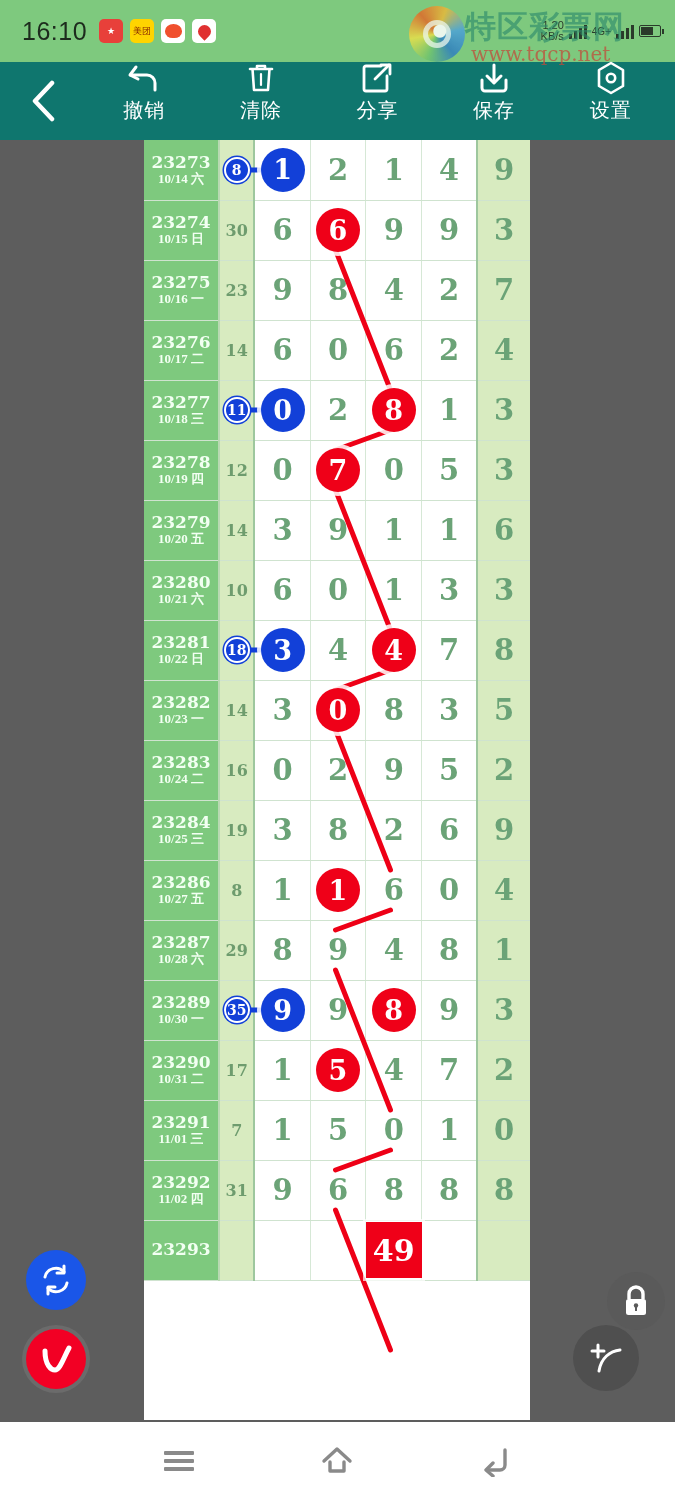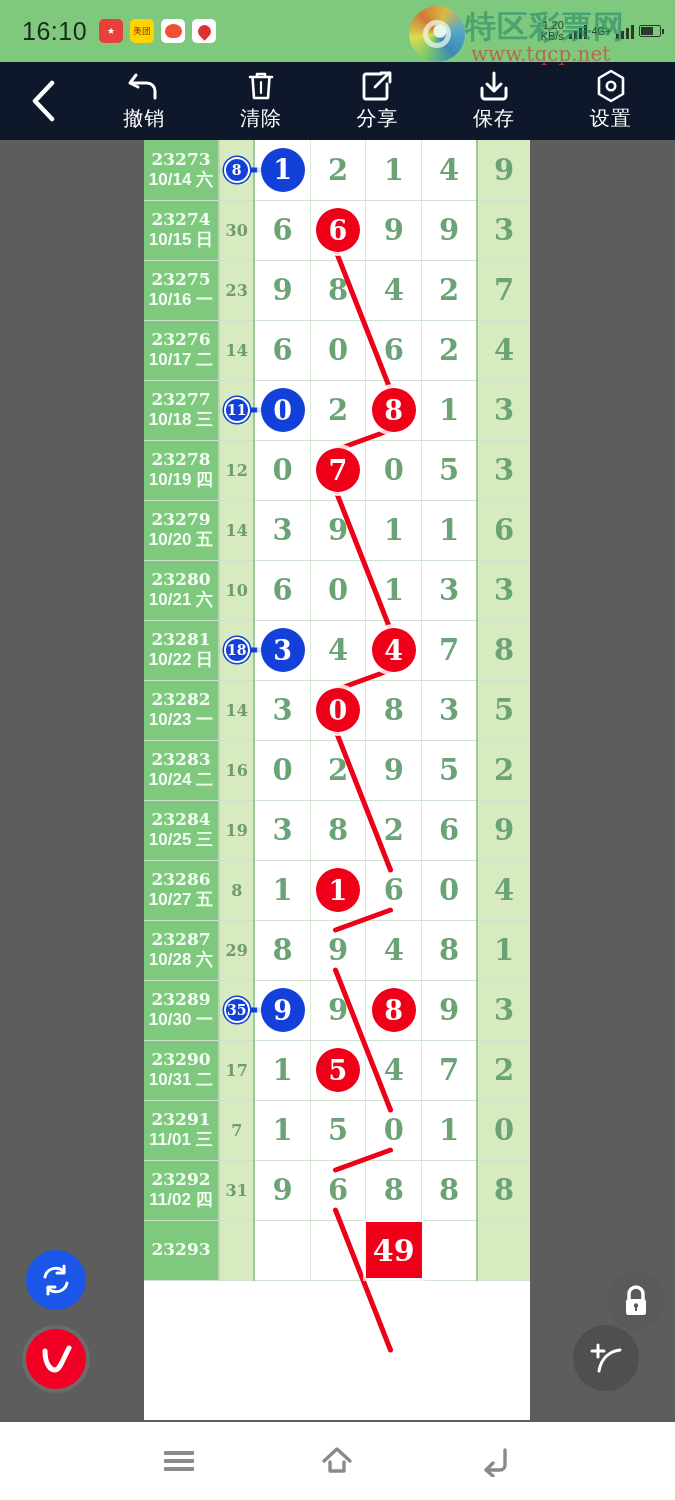--- a/index.html
+++ b/index.html
@@ -80,22 +80,22 @@
     letter-spacing: 1px; white-space: nowrap;
     font-family: "DejaVu Serif", serif;
   }
   #wm-url {
     position: absolute; left: 62px; top: 40px;
     font-size: 20px; color: #c24a3a; opacity: .72; font-family: "DejaVu Serif", serif;
   }
 
   
   #toolbar {
-    height: 78px; background: #0f172a;
-    display: flex; align-items: center; position: relative;
+    height: 78px; background: #0f766e;
+    display: flex; align-items: flex-start; position: relative;
   }
   #back-btn {
     width: 86px; height: 78px; display:flex; align-items:center; justify-content:center;
   }
   #back-btn svg { display:block; }
   .tool-group { flex: 1; display: flex; justify-content: space-around; align-items: center; padding-right: 6px; }
   .tool-item {
     display: flex; flex-direction: column; align-items: center; gap: 3px;
     color: #fff; width: 92px;
   }
@@ -116,21 +116,21 @@
 
   tr.row { height: 60px; }
   tr.thick > td { border-bottom: 3px solid #7cb47c; }
   tr.row > td { border-bottom: 1px solid #cfe3cf; }
 
   td.period {
     background: #7ec97e; color: #f2fff2; text-align: center;
     border-right: 2px solid #b9d9b2; line-height: 1.15;
   }
   td.period .pid { font-size: 17px; font-weight: 700; font-family: "DejaVu Serif", serif; }
-  td.period .pdate { font-size: 17px; font-weight: 700; font-family: Liberation Sans, sans-serif; }
+  td.period .pdate { font-size: 13px; font-weight: 700; font-family: Liberation Serif, serif; }
 
   td.sum {
     background: #d8ebc0; color: #6e9c6e; text-align: center;
     font-size: 16px; font-weight: 700; border-right: 2px solid #9ec79e;
     font-family: "DejaVu Serif", serif; position: relative;
   }
   td.num {
     background: #ffffff; color: #6ba377; text-align: center;
     font-size: 29px; font-weight: 700; border-right: 1px solid #d6e8d6;
     font-family: "DejaVu Serif", serif; position: relative;

